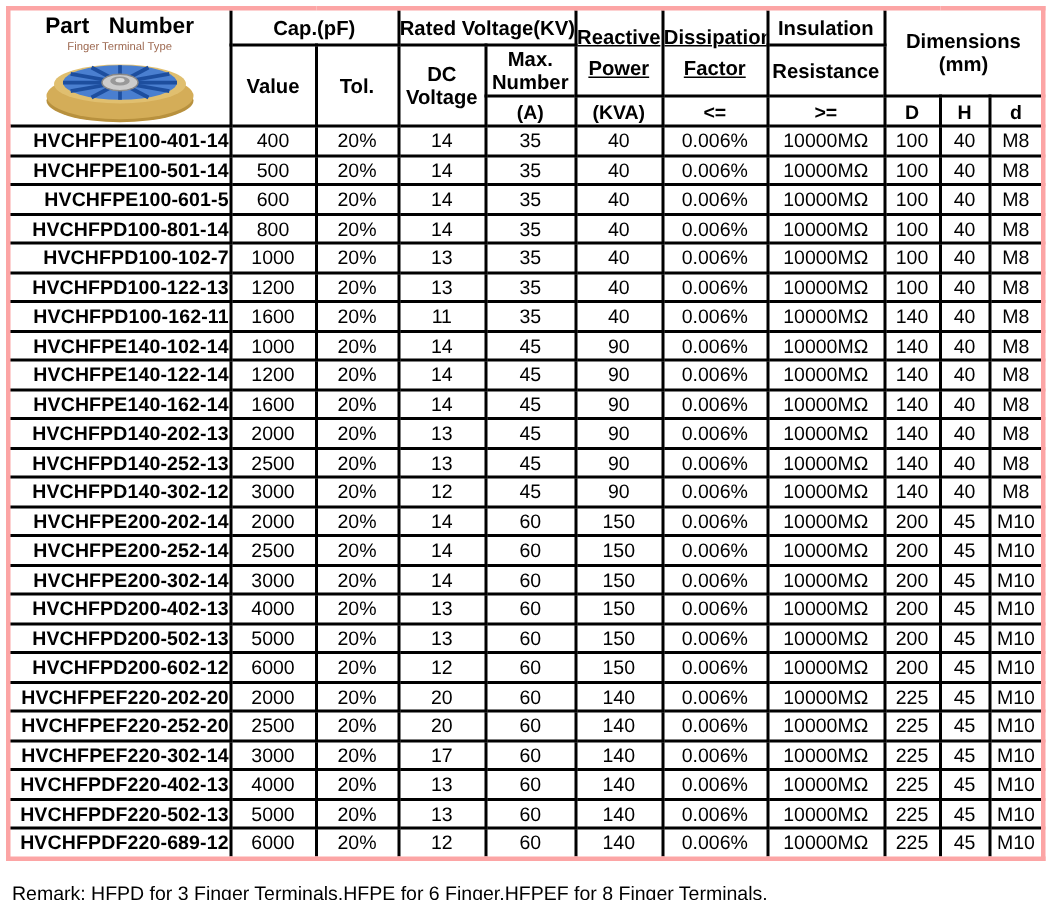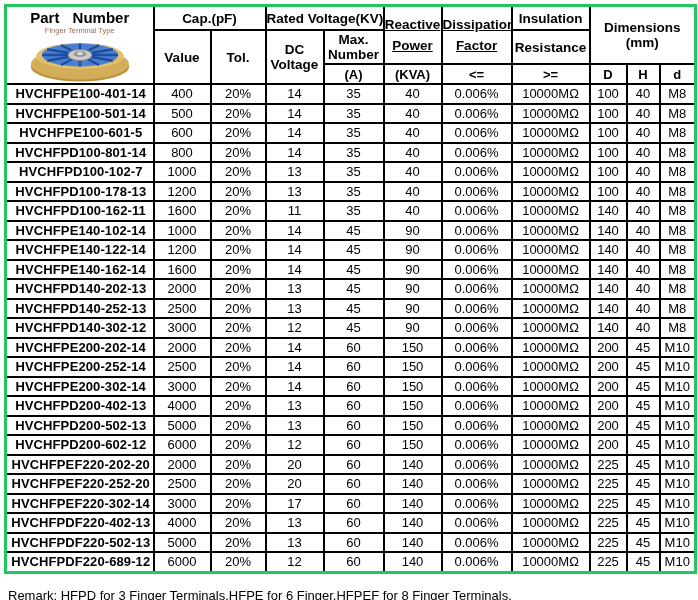--- a/index.html
+++ b/index.html
@@ -7,21 +7,21 @@
     width: 698px; height: 600px;
     font-family: "Liberation Sans", sans-serif;
     color: #000;
   }
   .wrap { padding: 4px; }
 
   table.spec {
     border-collapse: collapse;
     table-layout: fixed;
     width: 690px;
-    border: 3px solid #22c55e;
+    border: 3px solid #fca5a5;
   }
   th, td {
     border: 2px solid #000;
     padding: 0;
     text-align: center;
     vertical-align: middle;
     overflow: hidden;
     white-space: nowrap;
   }
   thead th { font-weight: bold; font-size: 13.5px; line-height: 15px; }
@@ -32,21 +32,21 @@
   th.part-head { vertical-align: top; padding-top: 2px; }
   .pn-title { font-size: 15px; font-weight: bold; word-spacing: 9px; line-height: 18px; }
   .finger-label { font-size: 7.5px; font-weight: normal; line-height: 8px; }
   .cap-img { display: block; margin: 1px auto 0 auto; }
 
   .two-line { line-height: 15px; }
   .airy { line-height: 21px; text-decoration: underline; }
 
   tbody td { height: 17.5px; font-size: 13px; line-height: 15px; }
   tbody td.part {
-    text-align: center;
+    text-align: right;
     padding-left: 2px;
     font-weight: bold;
     font-size: 13px;
     letter-spacing: 0.1px;
   }
 
   .remark { font-size: 13px; margin: 14px 0 0 4px; }
 </style>
 </head>
 <body>
@@ -195,21 +195,21 @@
     <td>13</td>
     <td>35</td>
     <td>40</td>
     <td>0.006%</td>
     <td>10000MΩ</td>
     <td>100</td>
     <td>40</td>
     <td>M8</td>
   </tr>
         <tr>
-    <td class="part">HVCHFPD100-178-13</td>
+    <td class="part">HVCHFPD100-122-13</td>
     <td>1200</td>
     <td>20%</td>
     <td>13</td>
     <td>35</td>
     <td>40</td>
     <td>0.006%</td>
     <td>10000MΩ</td>
     <td>100</td>
     <td>40</td>
     <td>M8</td>

